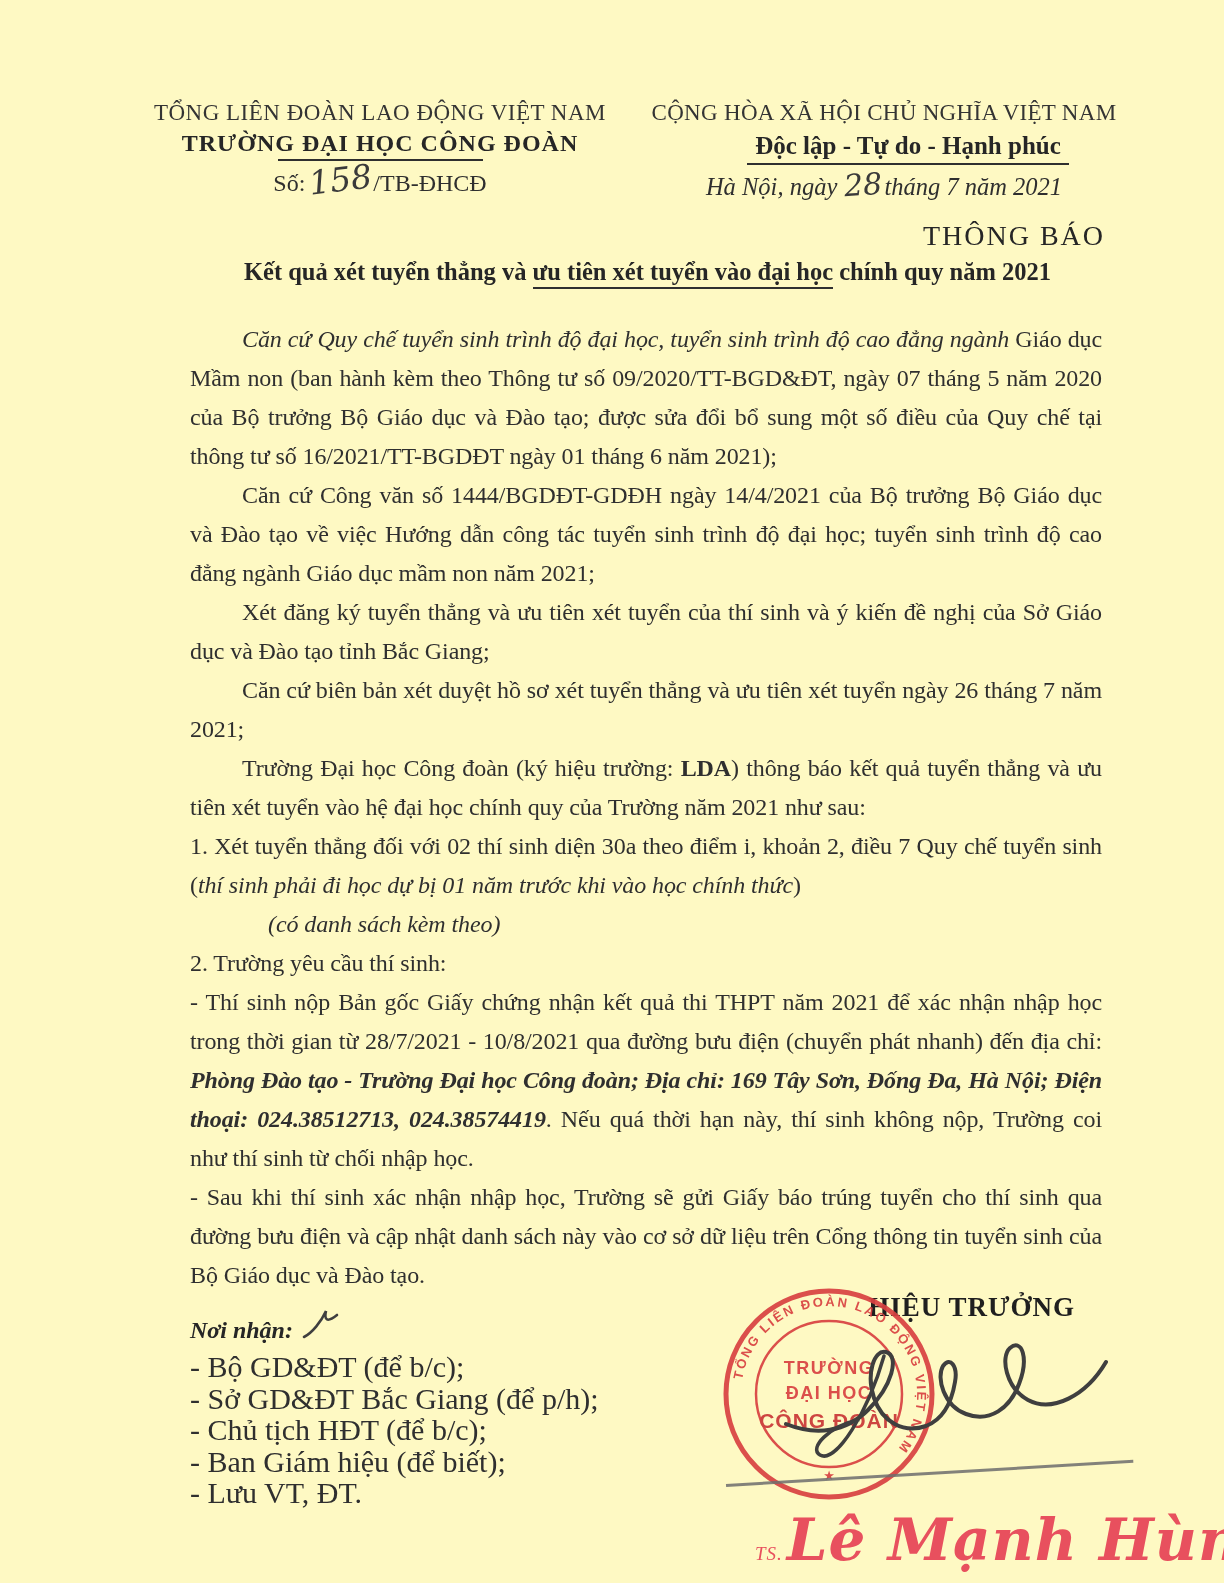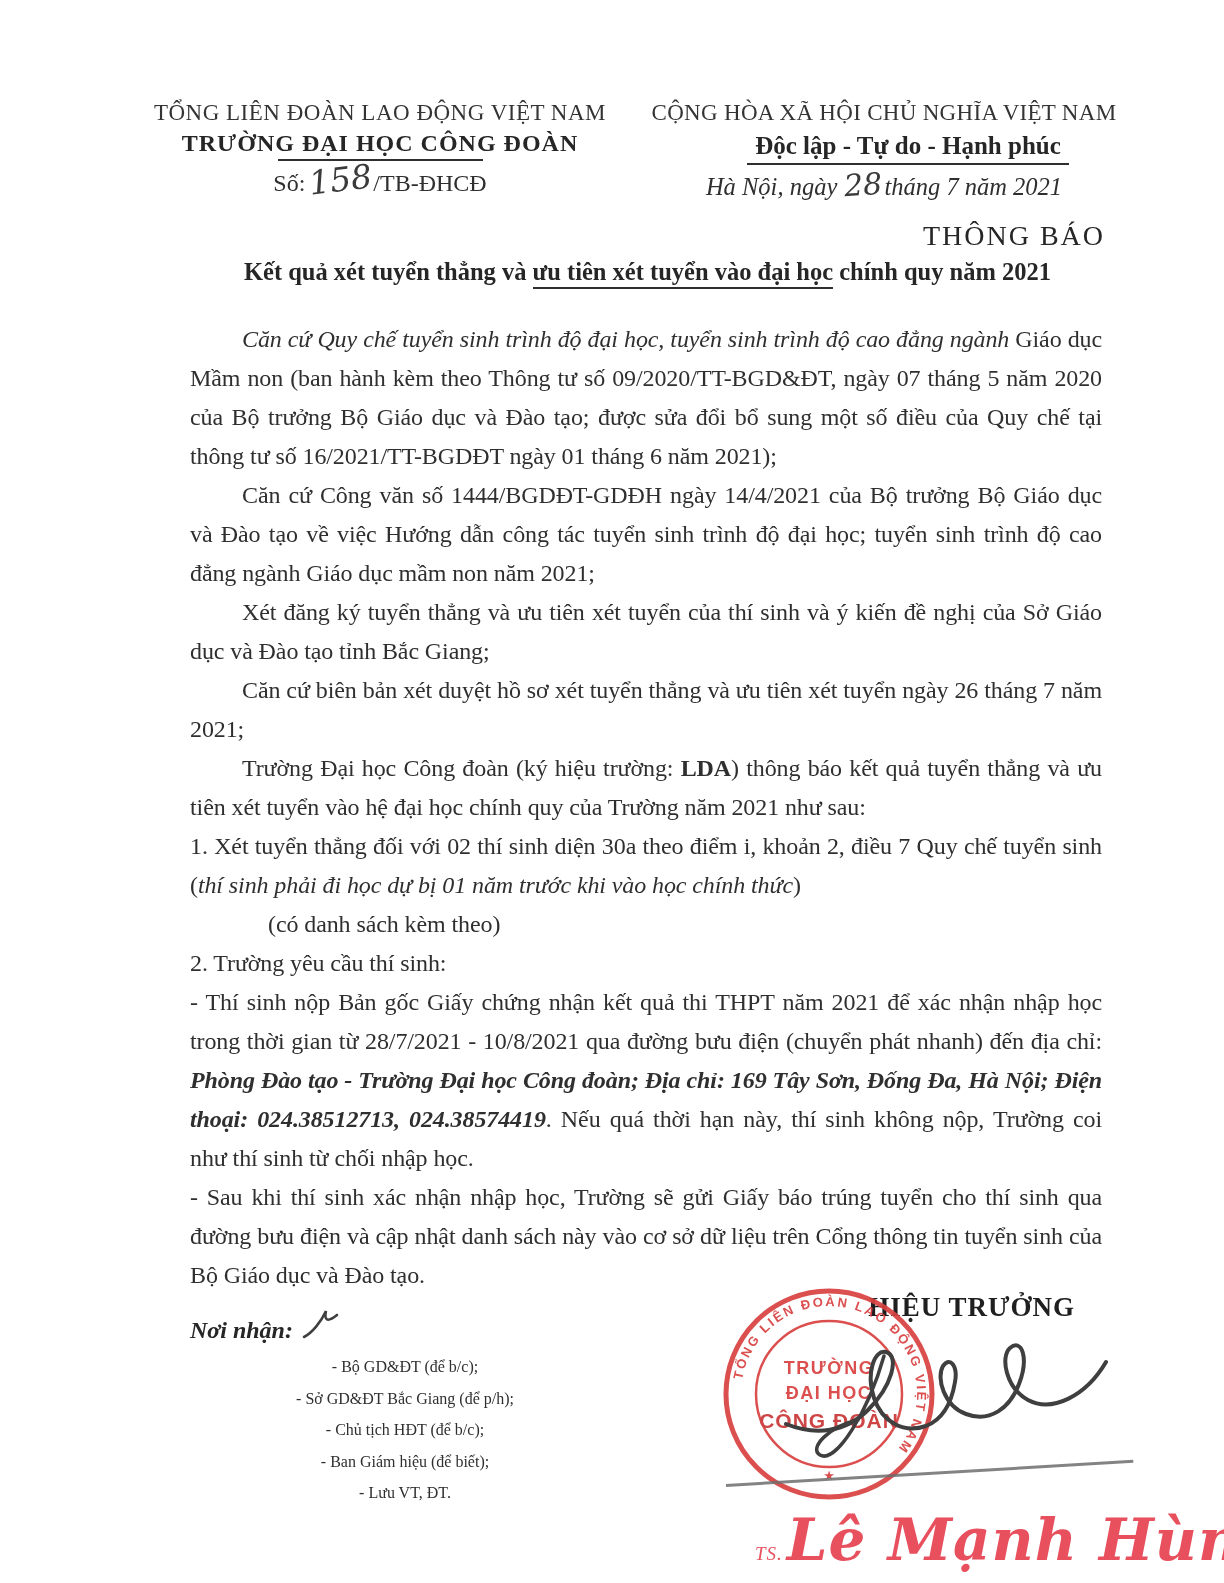--- a/index.html
+++ b/index.html
@@ -1,20 +1,20 @@
 <!DOCTYPE html>
 <html><head>
 <meta charset="utf-8">
 <style>
   html,body{margin:0;padding:0;background:#e8e8e8;}
   .page{
     position:relative;
     width:1224px;height:1583px;
     margin:0 auto;
-    background:#ffffff;
+    background:#fef9c3;
     font-family:"Liberation Serif", serif;
     color:#2f2f2f;
     overflow:hidden;
   }
   
   .hdr-left{position:absolute;left:145px;top:100px;width:470px;text-align:center;}
   .hdr-right{position:absolute;left:645px;top:100px;width:478px;text-align:center;}
   .org{font-size:23px;letter-spacing:.5px;white-space:nowrap;color:#343434;}
   .school{font-size:24px;font-weight:bold;letter-spacing:1px;margin-top:4px;white-space:nowrap;color:#262626;}
   .school-underline{width:205px;height:0;border-bottom:2.5px solid #2f2f2f;margin:2px auto 0;}
@@ -29,29 +29,29 @@
   
   .title-wrap{position:absolute;left:190px;top:220px;width:915px;text-align:center;}
   .doc-title{font-size:28px;font-weight:normal;letter-spacing:2px;color:#262626;text-align:right;}
   .doc-subtitle{font-size:24.5px;font-weight:bold;margin-top:6px;white-space:nowrap;color:#262626;}
   .u-part{border-bottom:2.5px solid #2f2f2f;padding-bottom:2px;}
   
   .body-text{position:absolute;left:190px;top:320px;width:912px;
              font-size:24px;line-height:39px;text-align:justify;letter-spacing:-0.1px;}
   .body-text p{margin:0;}
   .ind{text-indent:52px;}
-  .ind-more{padding-left:78px;}
+  .ind-more{padding-left:78px;font-style:italic;}
   .it{font-style:italic;}
   .b{font-weight:bold;}
   .bi{font-weight:bold;font-style:italic;}
   
   .recipients{position:absolute;left:190px;top:1308px;width:430px;}
   .recipients-label{font-size:24px;font-weight:bold;font-style:italic;color:#262626;}
   .tick-icon{vertical-align:-4px;margin-left:8px;}
-  .recipients ul{list-style:none;margin:7px 0 0;padding:0;font-size:16px;line-height:31.5px;text-align:center;}
+  .recipients ul{list-style:none;margin:7px 0 0;padding:0;font-size:30px;line-height:31.5px;}
   .sig-title{position:absolute;left:795px;top:1292px;width:280px;text-align:right;
              font-size:27px;font-weight:bold;letter-spacing:1px;color:#1f1f1f;}
   .stamp{position:absolute;left:719px;top:1284px;opacity:.92;}
   .sig-svg{position:absolute;left:772px;top:1312px;}
   .pen-line{position:absolute;left:726px;top:1484px;width:408px;height:2.5px;background:#6d6d6d;
             transform:rotate(-3.4deg);transform-origin:left center;opacity:.85;}
   .signer{position:absolute;left:755px;top:1506px;width:370px;text-align:center;white-space:nowrap;color:#e8505e;}
   .signer .prefix{font-size:19px;font-style:italic;letter-spacing:1px;}
   .signer .name{font-family:"DejaVu Serif", serif;font-size:58px;font-weight:bold;font-style:italic;letter-spacing:1px;}
 </style>

